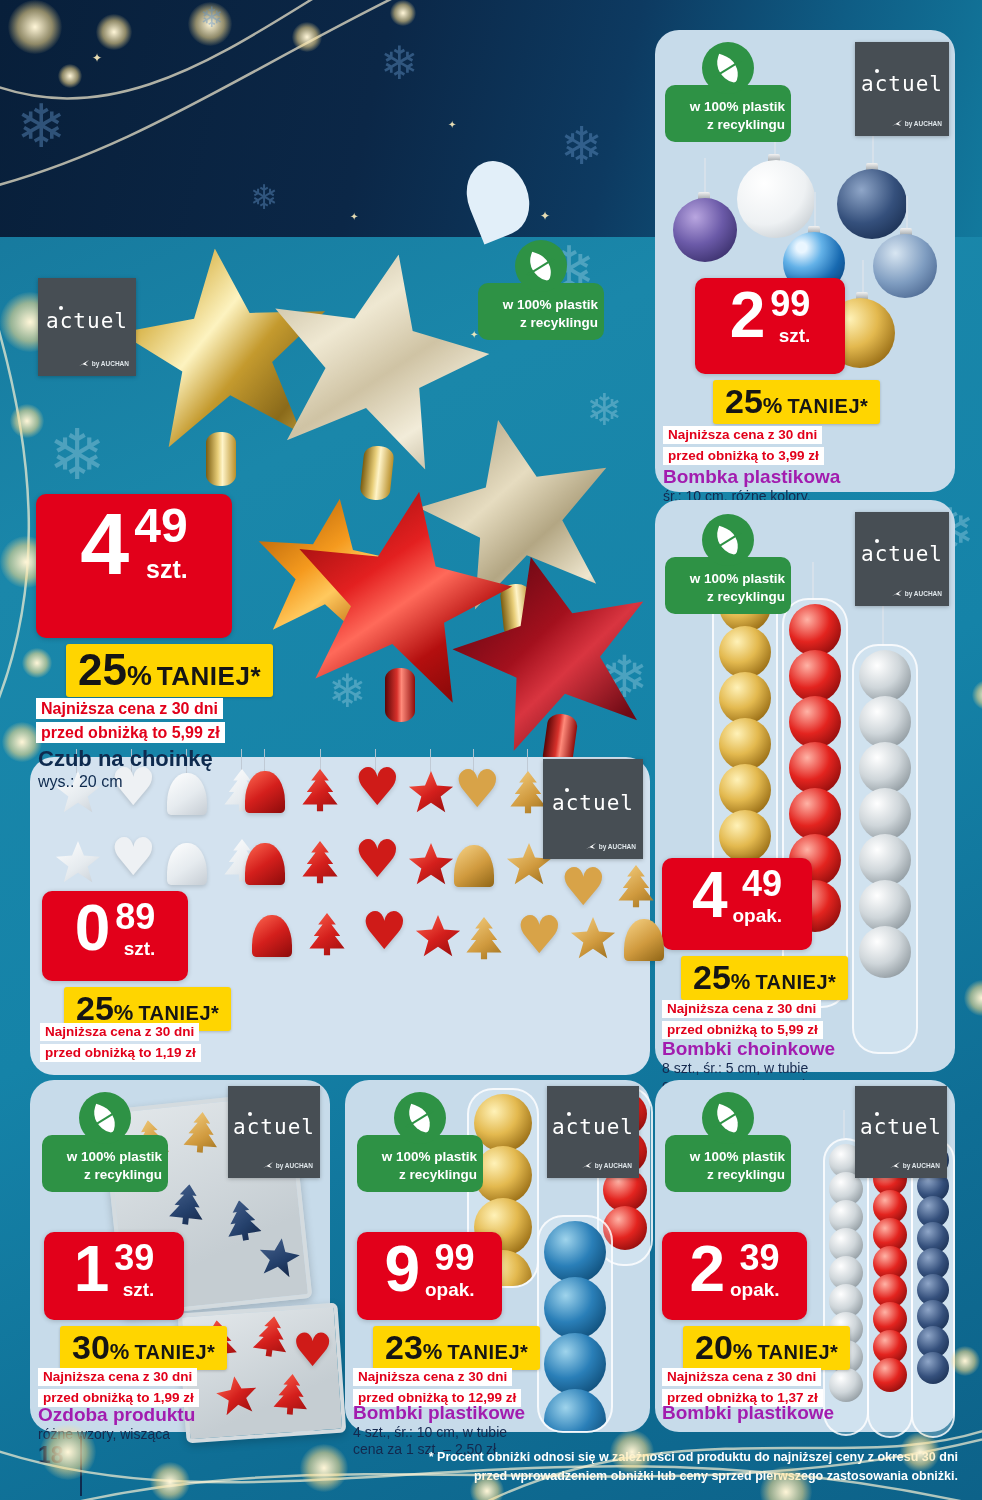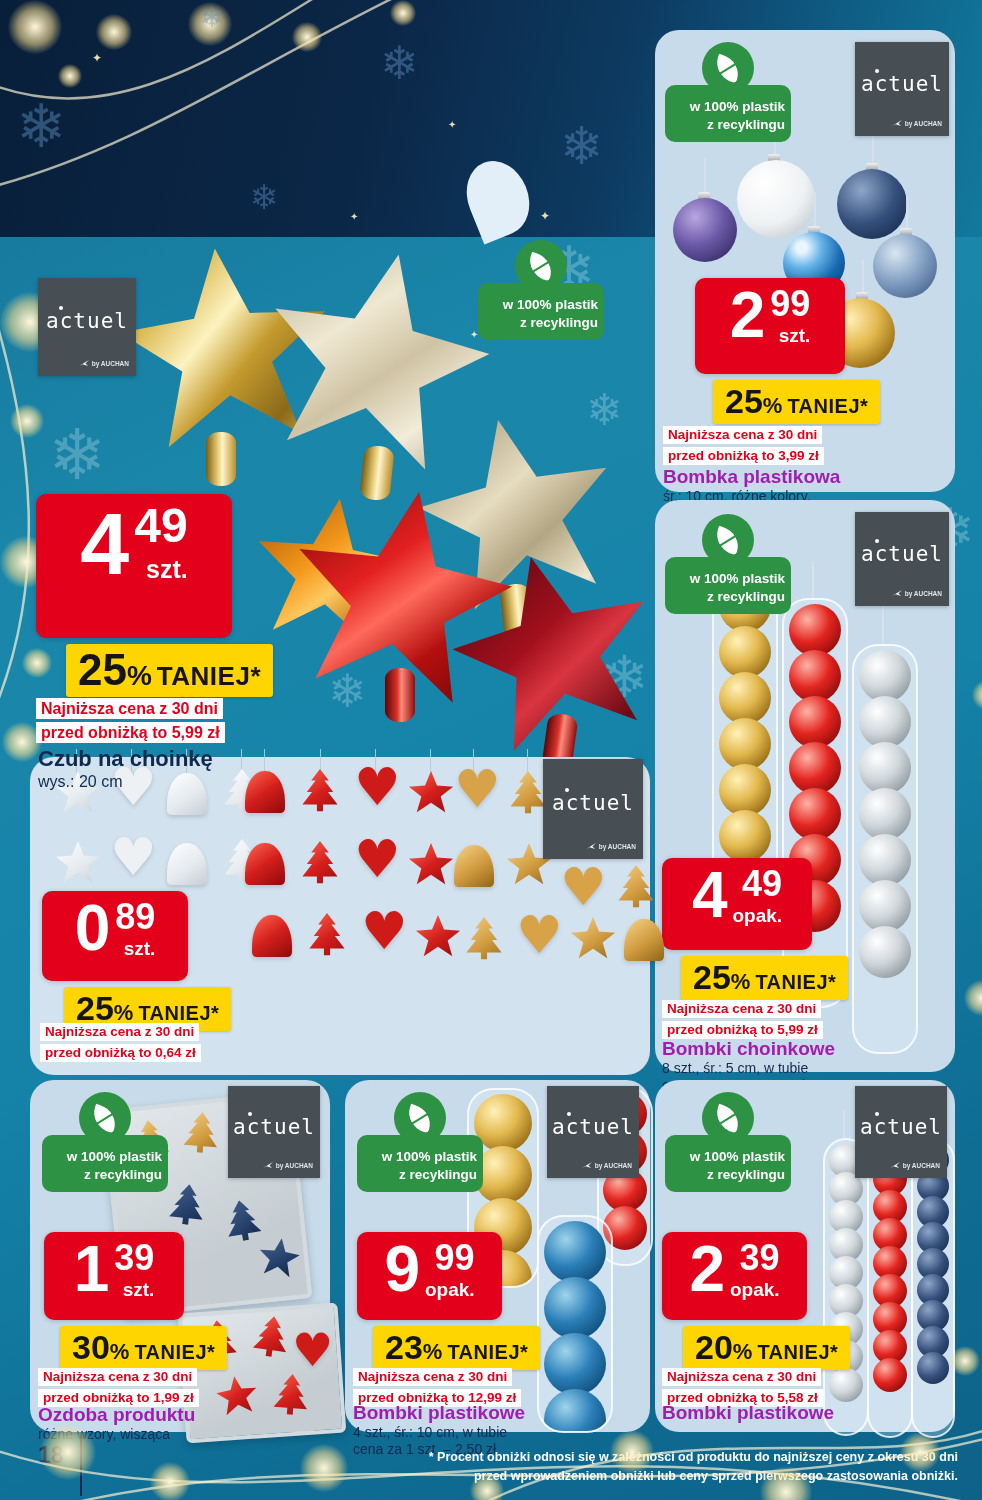--- a/index.html
+++ b/index.html
@@ -425,21 +425,21 @@
         <span class="pb-unit">szt.</span>
       </span>
     </div>
     <div class="bn" style="left:34px;top:230px">
       <span class="bn-num">25</span>
         <span class="bn-pct">%</span>
         <span class="bn-word">TANIEJ*</span>
     </div>
     <div class="pp" style="left:10px;top:266px">
       <span>Najniższa cena z 30 dni</span>
-      <span>przed obniżką to 0,64 zł</span>
+      <span>przed obniżką to 1,19 zł</span>
     </div>
   </div>
 
   <div class="card" style="left:30px;top:1080px;width:300px;height:352px">
     <div class="eco" style="left:12px;top:12px">
       <div class="eco-circle">
           <div class="eco-leaf"></div>
           <div class="eco-vein"></div>
         </div>
       <div class="eco-box">
@@ -624,21 +624,21 @@
         <span class="pb-unit">opak.</span>
       </span>
     </div>
     <div class="bn" style="left:28px;top:246px">
       <span class="bn-num">20</span>
         <span class="bn-pct">%</span>
         <span class="bn-word">TANIEJ*</span>
     </div>
     <div class="pp" style="left:7px;top:288px">
       <span>Najniższa cena z 30 dni</span>
-      <span>przed obniżką to 5,58 zł</span>
+      <span>przed obniżką to 1,37 zł</span>
     </div>
     <div class="pn" style="left:7px;top:322px">Bombki plastikowe</div>
   </div>
 
   <svg class="strands strands-bot" width="982" height="1500" viewBox="0 0 982 1500" style="position:absolute;left:0;top:0">
     <path d="M-20,1445 C260,1545 540,1400 1000,1510"></path>
     <path d="M-20,1530 C300,1415 640,1530 1000,1435"></path>
     <path d="M480,1505 C680,1405 860,1480 1000,1425"></path>
   </svg>
   <div class="glow hi" style="left:40px;top:1424px;width:56px;height:56px"></div>

